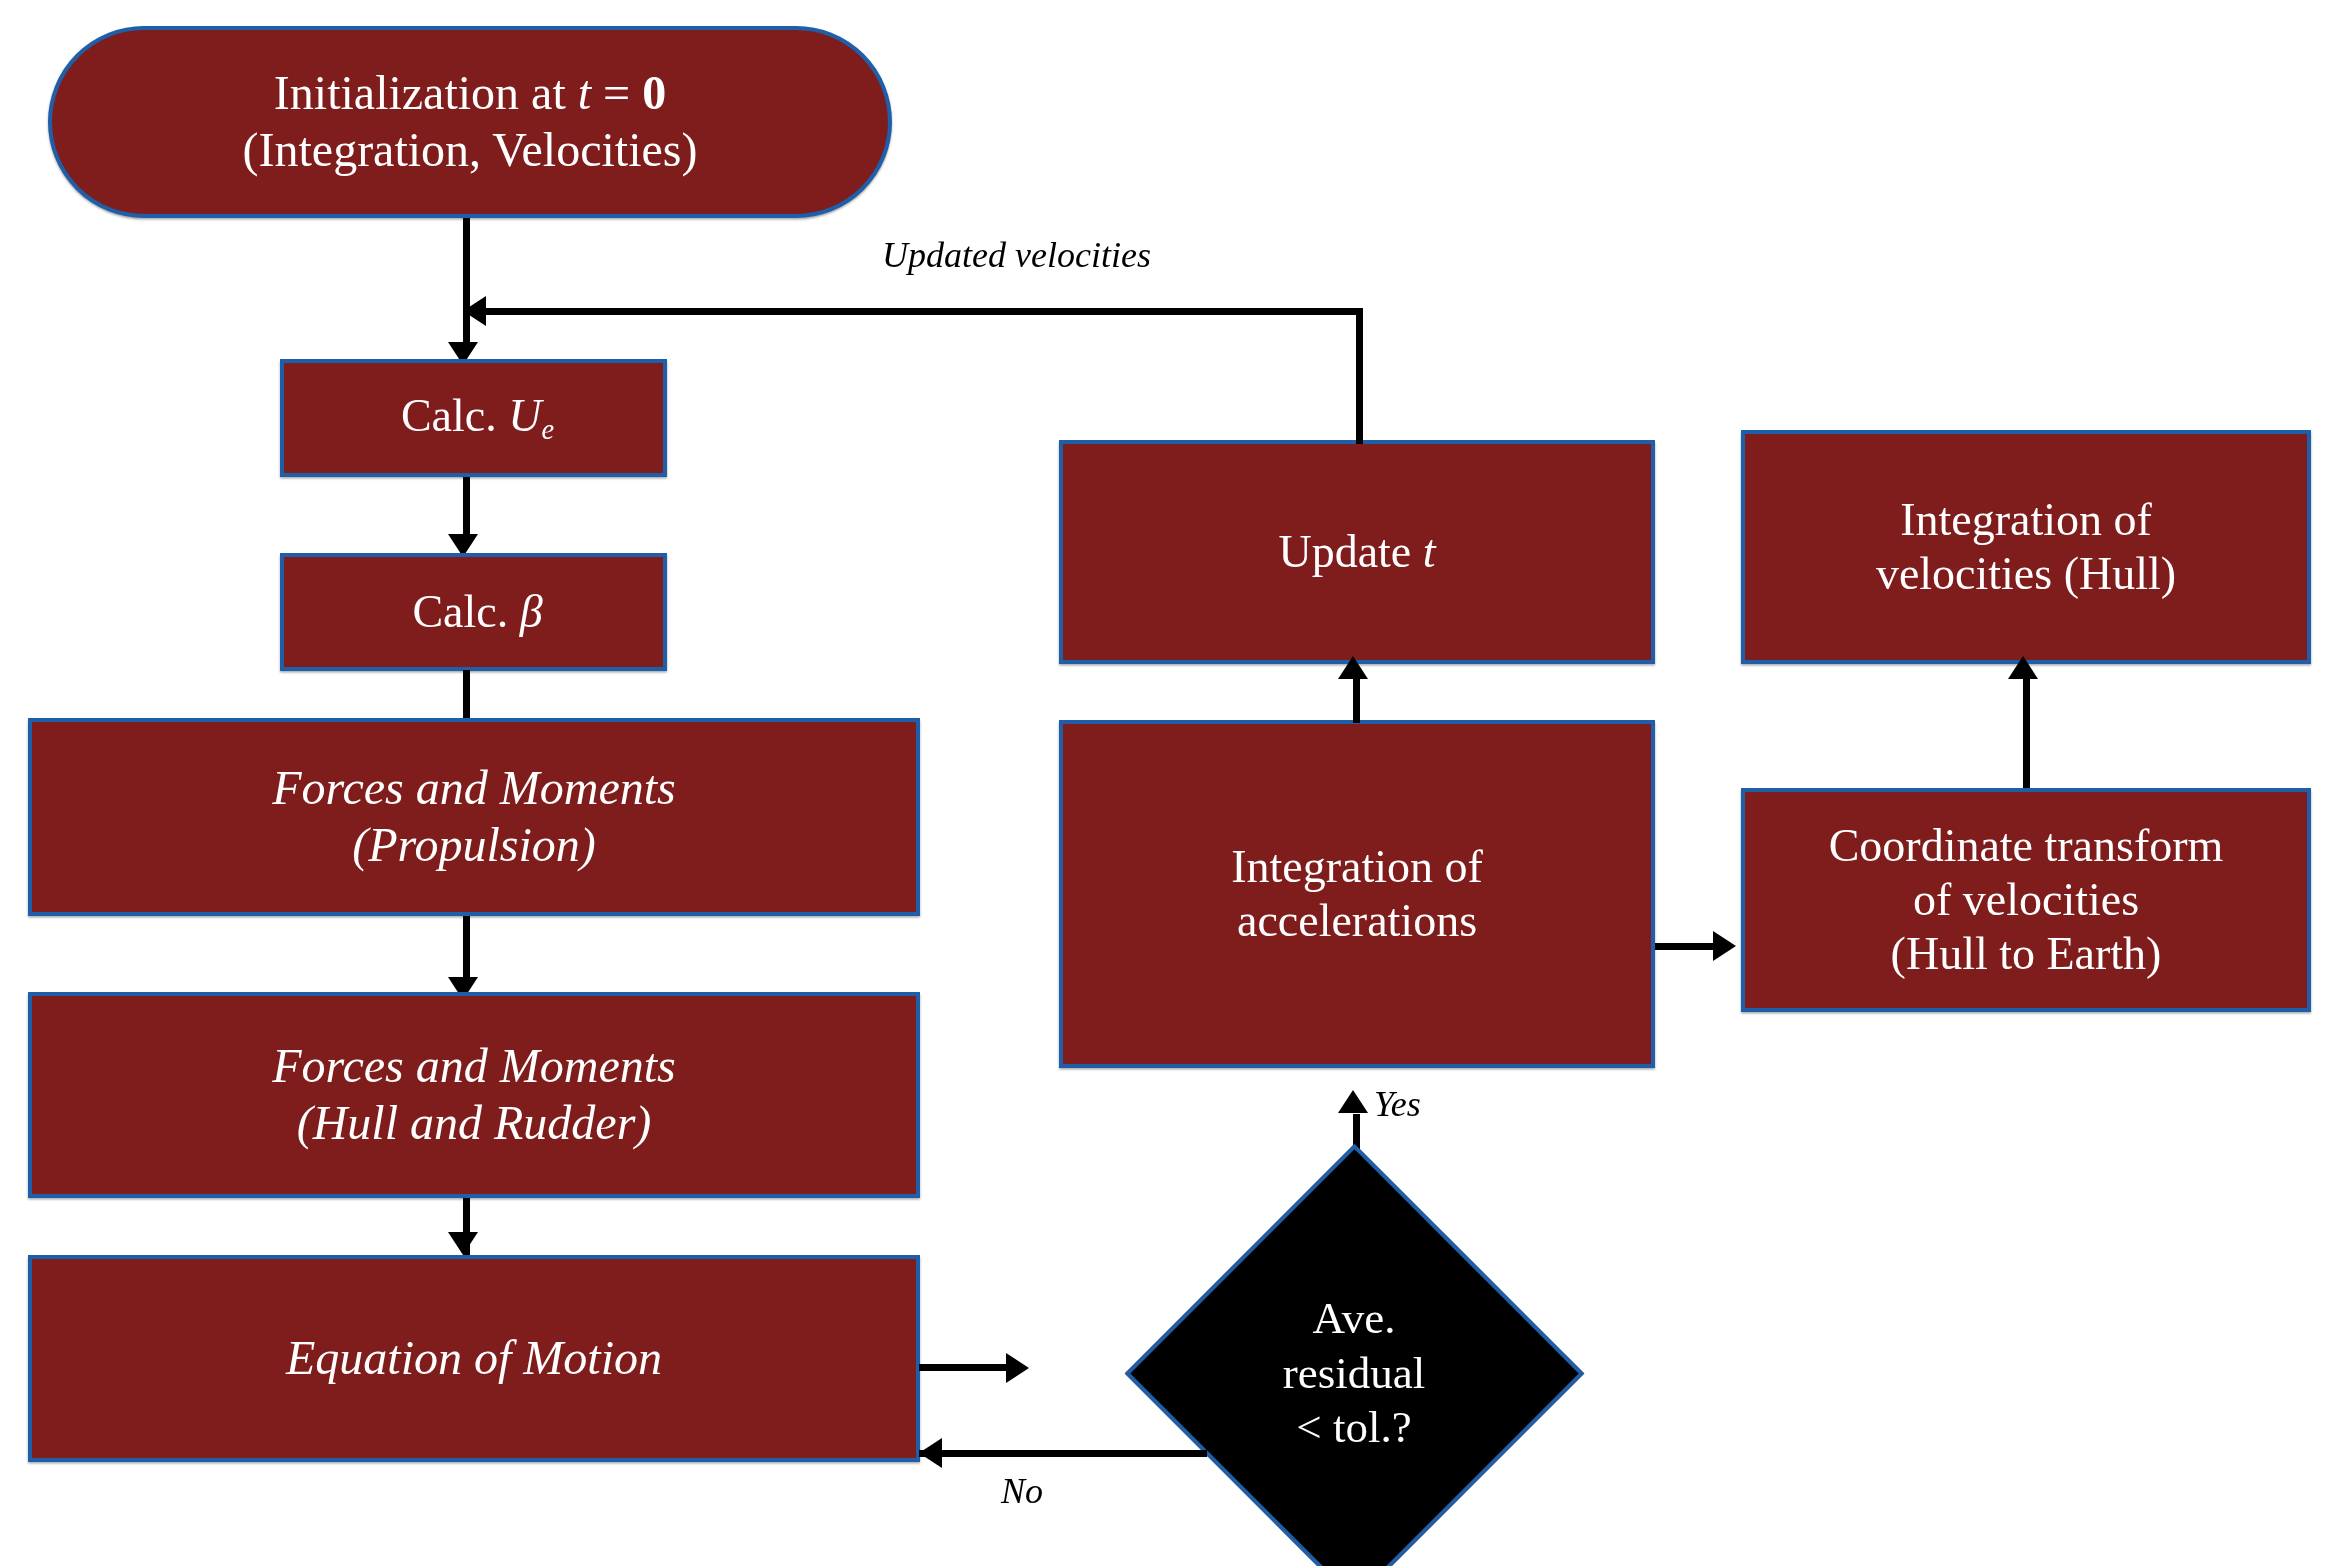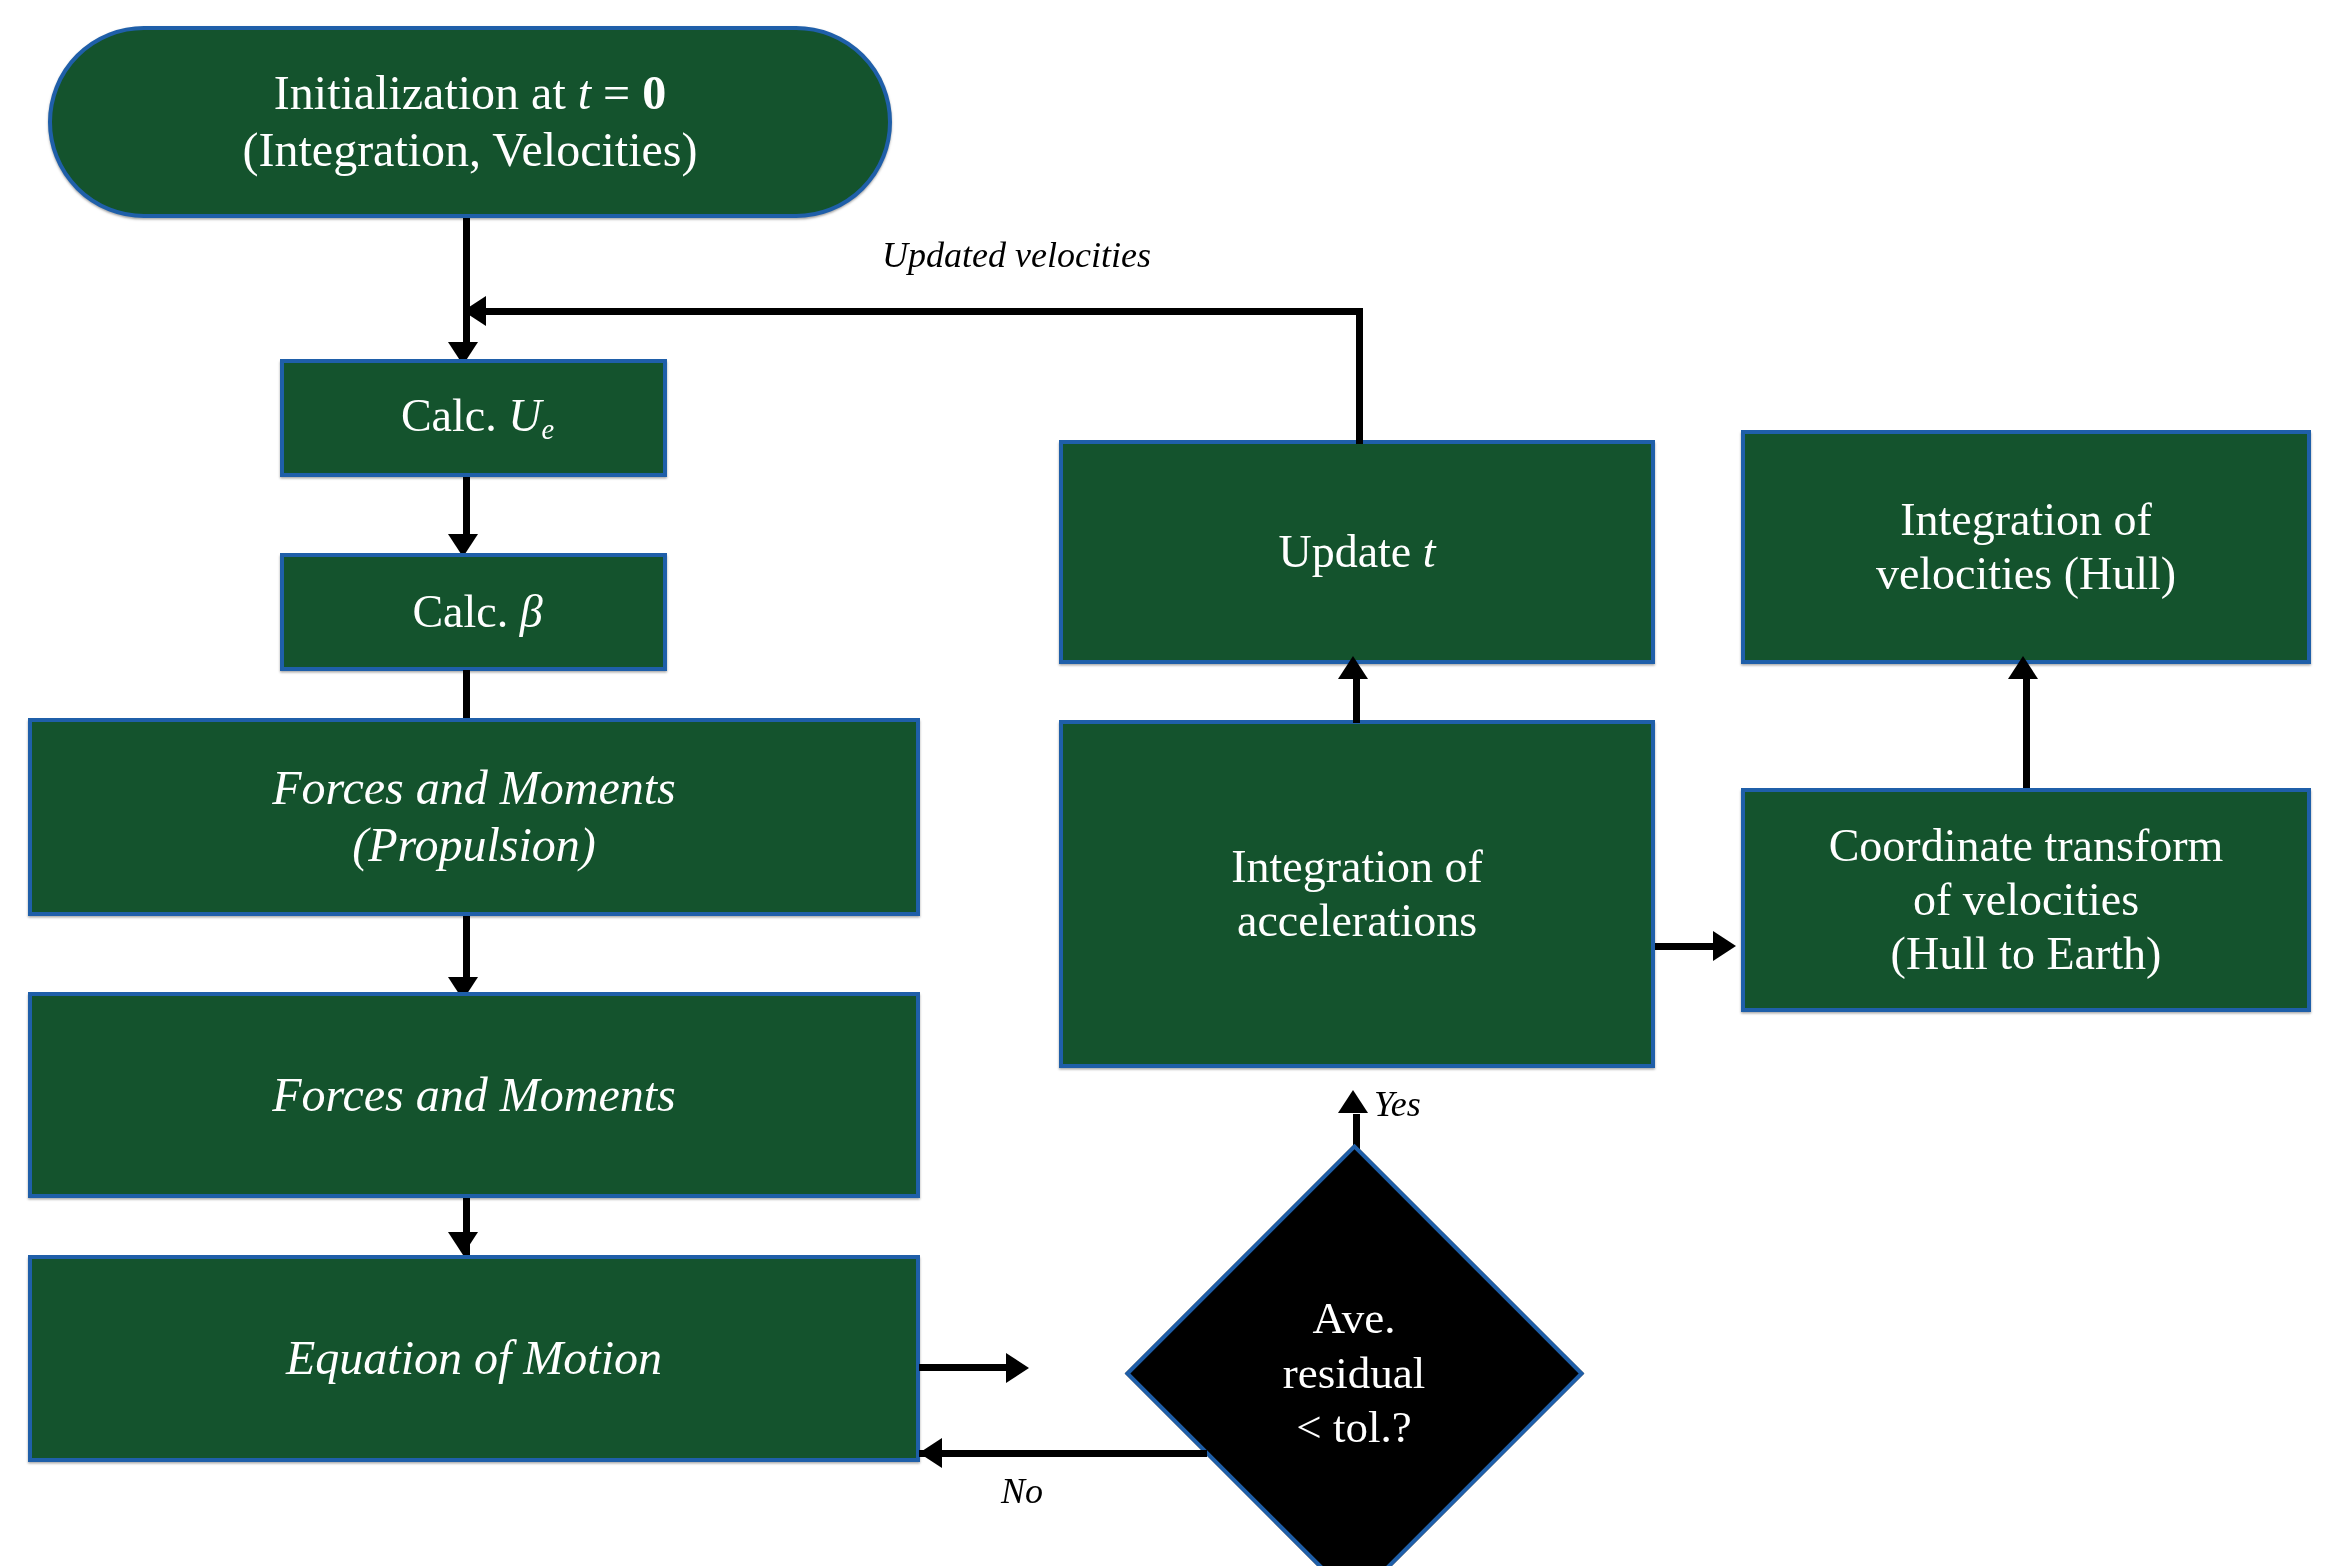--- a/index.html
+++ b/index.html
@@ -4,21 +4,21 @@
 <style>
   html,body{margin:0;padding:0;background:#ffffff;}
   body{width:2330px;height:1566px;position:relative;overflow:hidden;
        font-family:"Liberation Serif","DejaVu Serif",serif;}
 
   #canvas{position:absolute;left:0;top:0;width:2330px;height:1566px;}
 
   
   .node{
     position:absolute;
-    background:#14532d;
+    background:#7f1d1d;
     border:4.6px solid #1f5fa9;
     box-sizing:border-box;
     display:flex;align-items:center;justify-content:center;
     text-align:center;
     color:#ffffff;
     line-height:1.18;
     box-shadow:0 1.5px 2.3px rgba(0,0,0,.35);
   }
   .node .txt{display:block;width:100%;padding:0 10.8px;box-sizing:border-box;}
   .lbl-line{display:block;}
@@ -122,20 +122,21 @@
       <span class="lbl-line">(Propulsion)</span>
     </span>
   </div>
 
   <div class="vline" style="left:463px;top:916px;height:70px;"></div>
   <div class="arrow-down" style="left:448px;top:977px;"></div>
 
   <div class="node fs-box" style="left:28px;top:992px;width:892px;height:206px;">
     <span class="txt">
       <span class="lbl-line">Forces and Moments</span>
+      <span class="lbl-line">(Hull and Rudder)</span>
     </span>
   </div>
 
   <div class="vline" style="left:463px;top:1198px;height:62px;"></div>
   <div class="arrow-down" style="left:448px;top:1232px;"></div>
 
   <div class="node fs-box" style="left:28px;top:1255px;width:892px;height:207px;">
     <span class="txt">
       <span class="lbl-line">Equation of Motion</span>
     </span>

